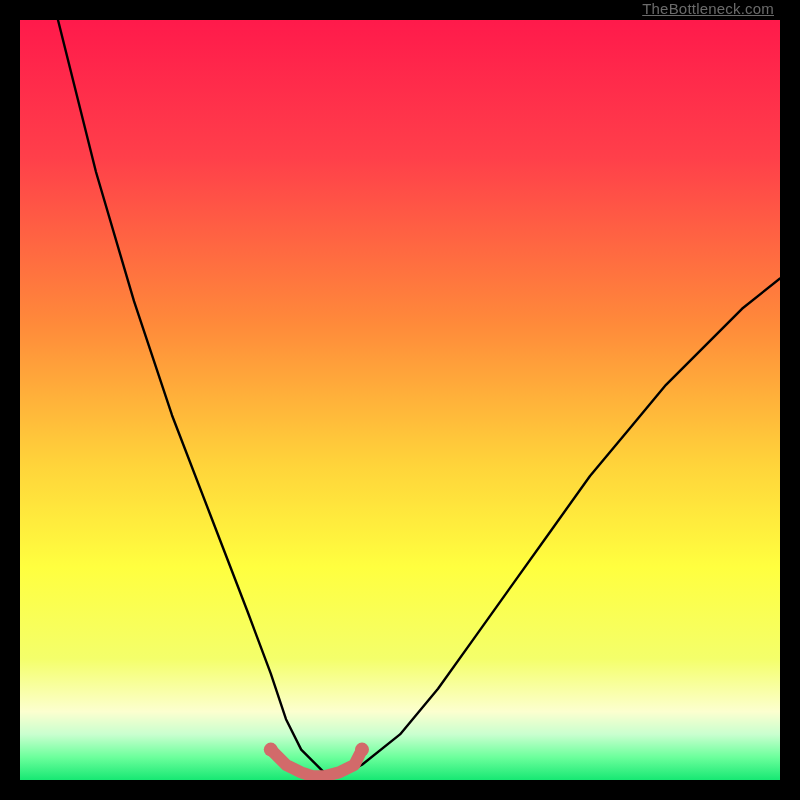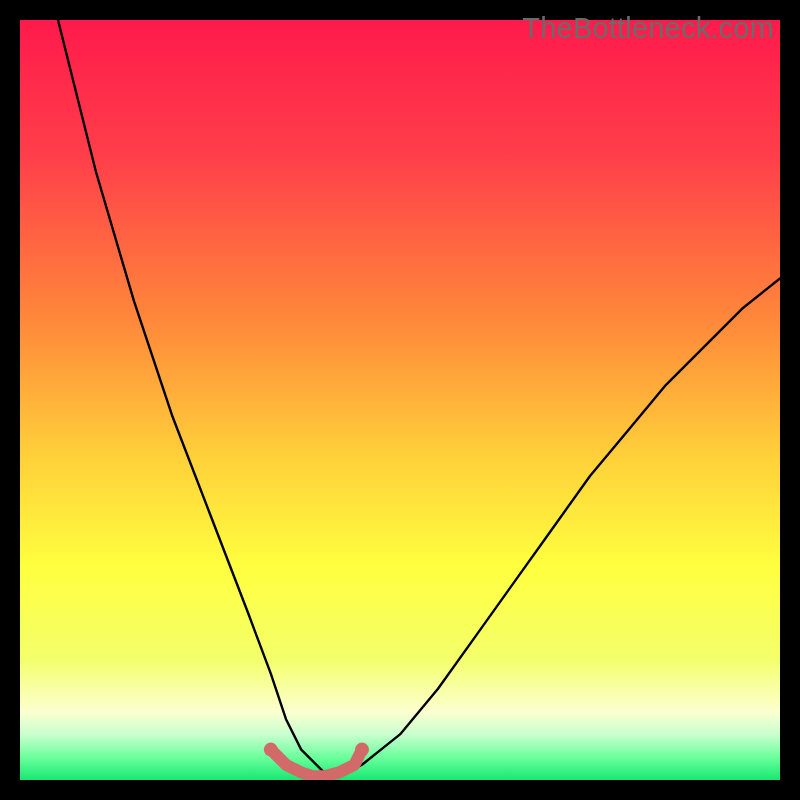--- a/index.html
+++ b/index.html
@@ -26,27 +26,28 @@
     width: 760px;
     height: 760px;
     overflow: hidden;
   }
   .gradient {
     position: absolute;
     inset: 0;
   }
   .watermark {
     position: absolute;
-    top: 12px;
+    top: 0;
     right: 26px;
-    font-size: 29px;
+    font-size: 15px;
     font-weight: 500;
     color: #6b6b6b;
     letter-spacing: 0.2px;
     user-select: none;
+    text-decoration: underline;
   }
   svg.curve {
     position: absolute;
     inset: 0;
   }
 </style>
 </head>
 <body>
 
 <div class="frame">

